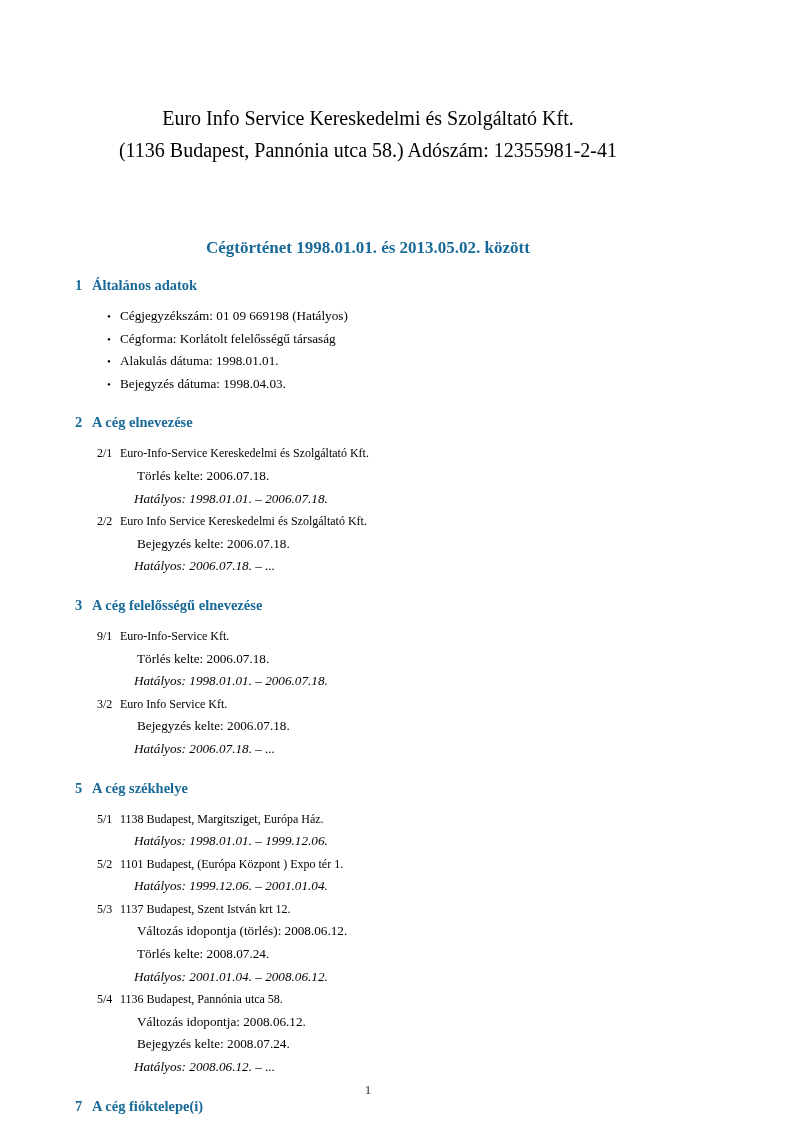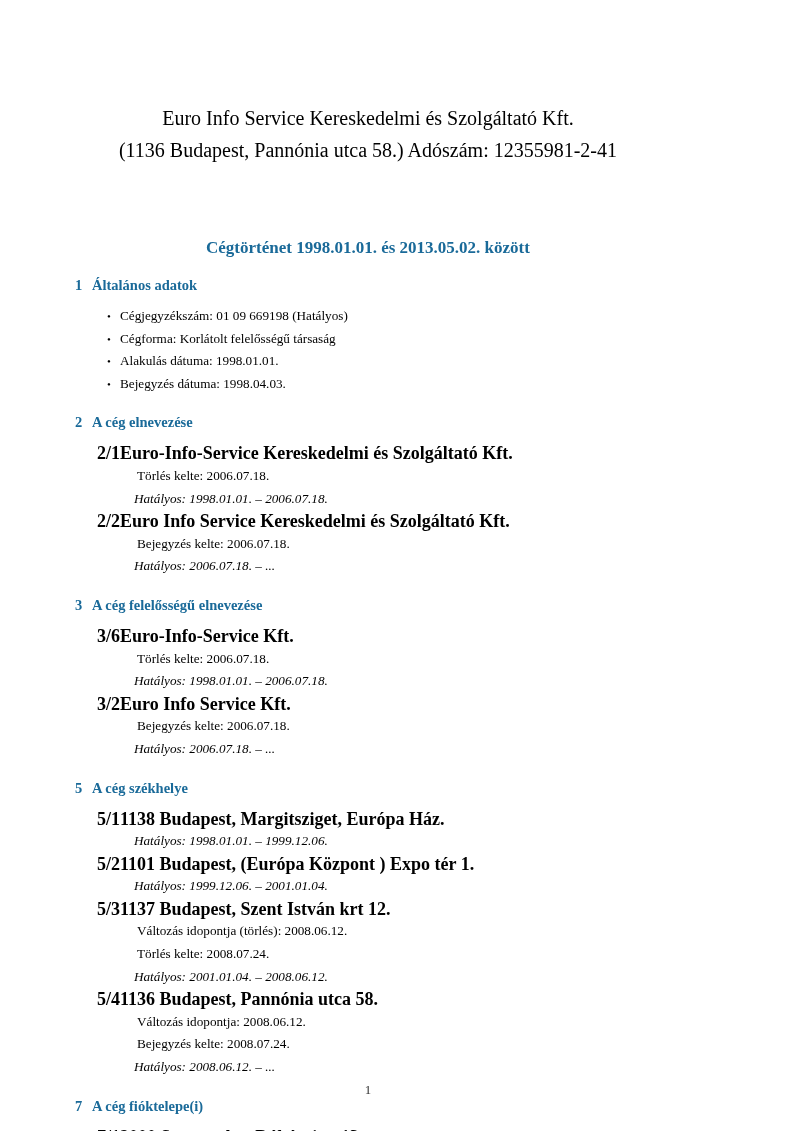--- a/index.html
+++ b/index.html
@@ -30,21 +30,21 @@
     font-size: 14.5px;
     line-height: 22px;
     font-weight: bold;
     color: var(--accent, #1a6a99);
   }
   .sec-num { width: 17px; flex: 0 0 17px; }
   .bullets { margin: 0 0 0 107px; padding: 0; list-style: none; }
   .bullet-line { display: flex; align-items: baseline; font-size: 13.2px; line-height: 22.6px; }
   .dot { width: 13px; flex: 0 0 13px; font-size: 11px; }
   .items { margin-left: 97px; }
-  .item-head { display: flex; font-size: 18px; line-height: 22.6px; font-weight: bold; }
+  .item-head { display: flex; font-size: 12px; line-height: 22.6px; }
   .item-num { width: 23px; flex: 0 0 23px; }
   .item-line { font-size: 13.2px; line-height: 22.6px; margin-left: 40px; }
   .item-line.italic { font-style: italic; margin-left: 37px; }
   .page-number {
     position: absolute;
     left: 0; right: 0;
     top: 1082px;
     text-align: center;
     font-size: 13px;
     color: #333333;
@@ -109,21 +109,21 @@
         </div>
       </div>
       <div class="section">
         <div class="section-heading">
           <span class="sec-num">3</span>
           <span class="sec-title">A cég felelősségű elnevezése</span>
         </div>
         <div class="items">
           <div class="item">
             <div class="item-head">
-              <span class="item-num">3/6</span>
+              <span class="item-num">9/1</span>
               <span class="item-title">Euro-Info-Service Kft.</span>
             </div>
             <div class="item-line normal">Törlés kelte: 2006.07.18.</div>
             <div class="item-line italic">Hatályos: 1998.01.01. – 2006.07.18.</div>
           </div>
           <div class="item">
             <div class="item-head">
               <span class="item-num">3/2</span>
               <span class="item-title">Euro Info Service Kft.</span>
             </div>

